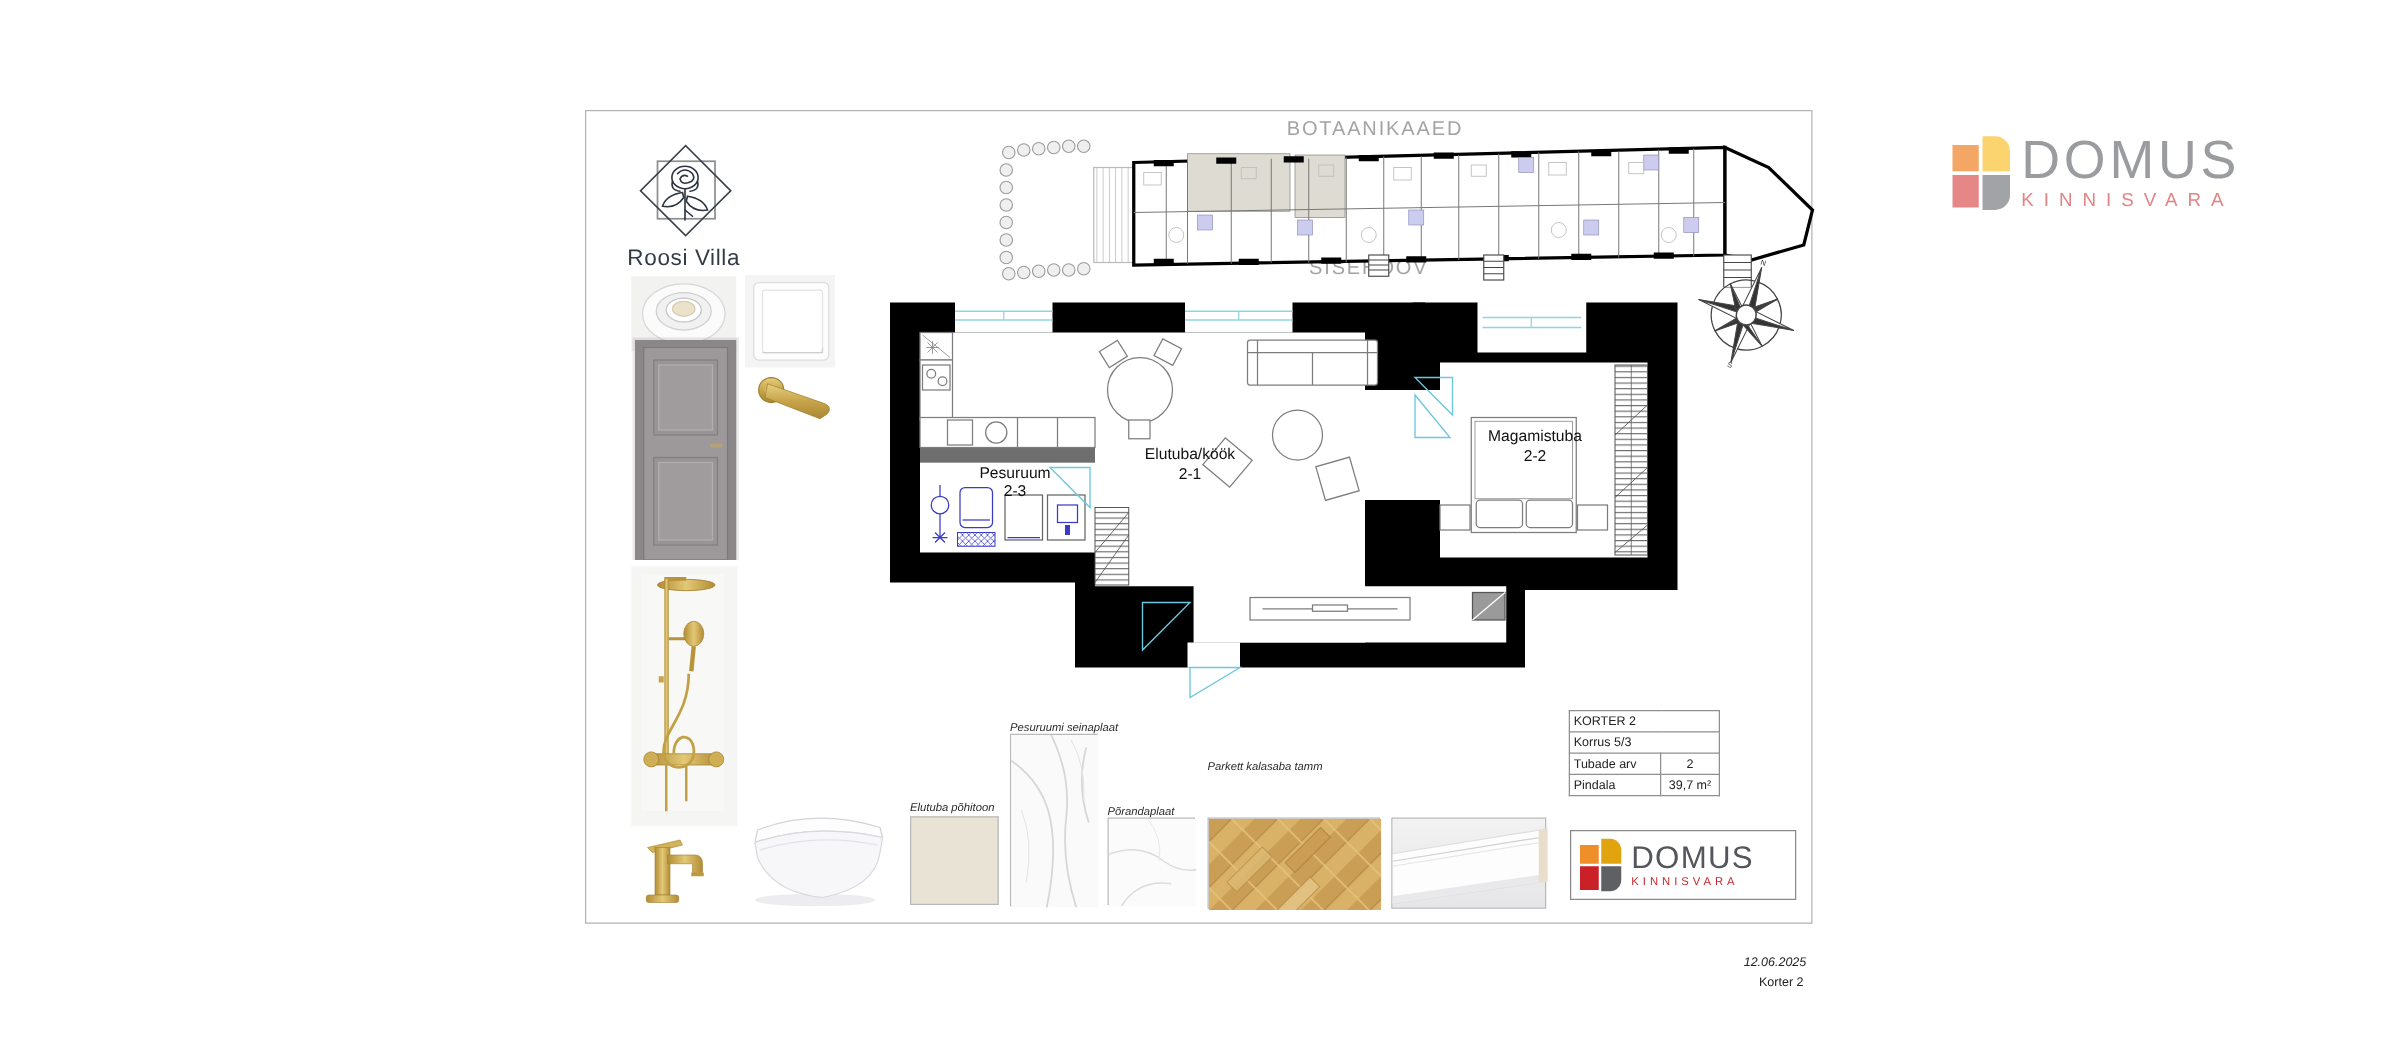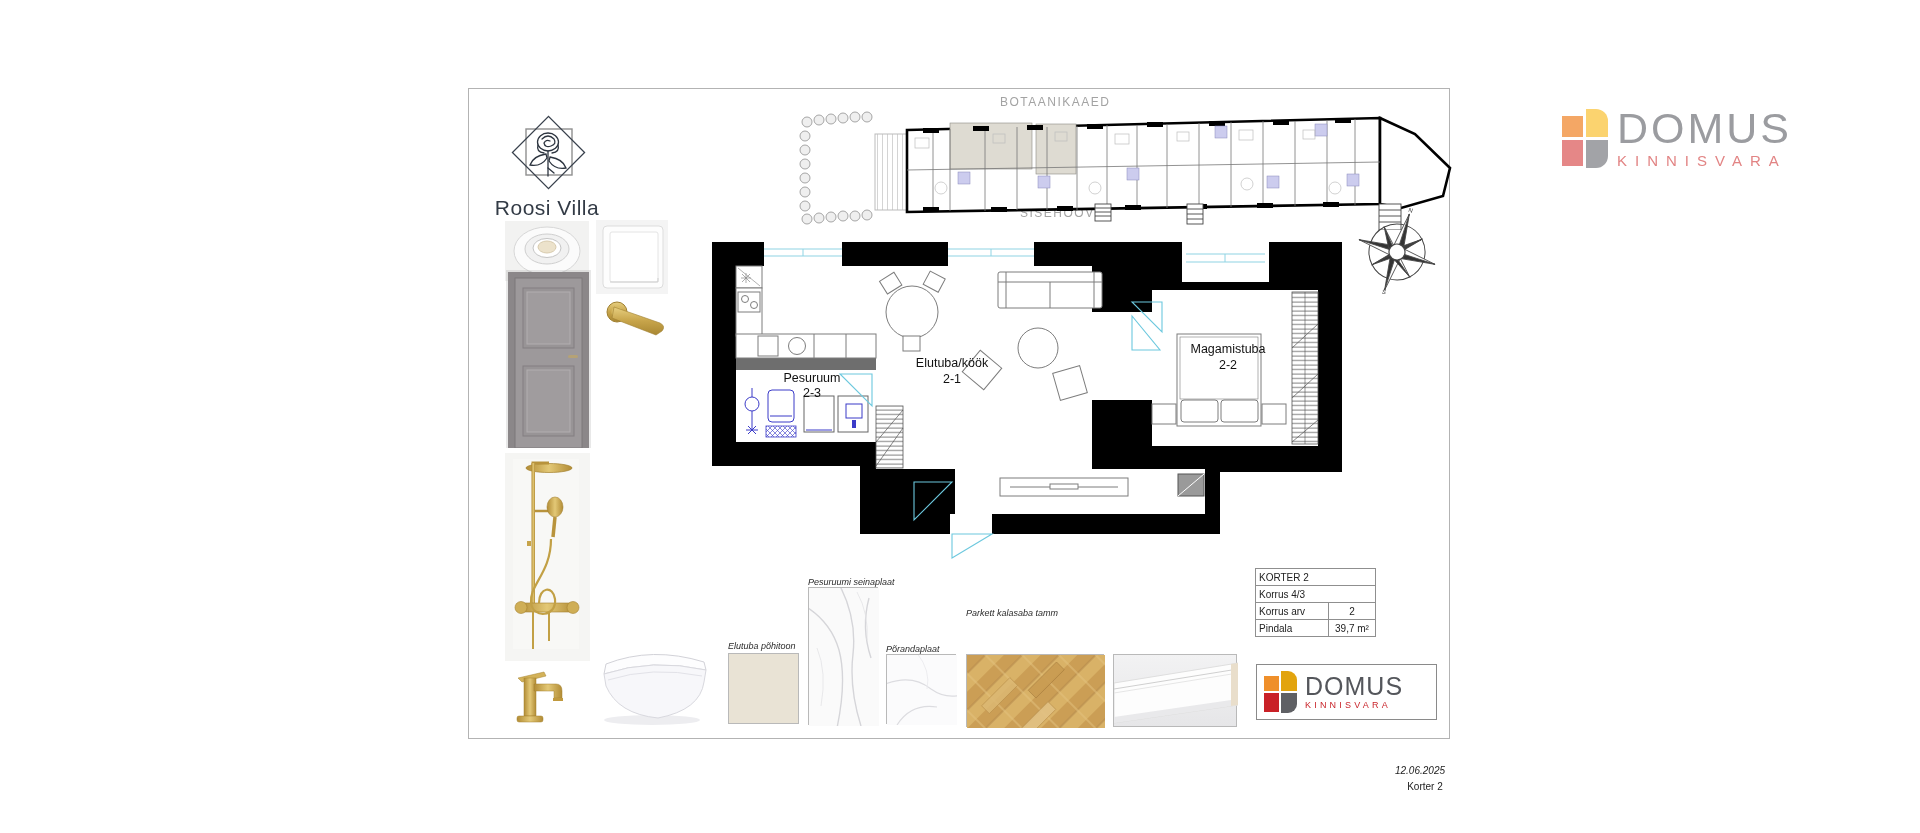--- a/index.html
+++ b/index.html
@@ -2,23 +2,23 @@
 <html><head>
 <meta charset="utf-8">
 <style>
   html,body{margin:0;padding:0;background:#ffffff;width:1920px;height:833px;overflow:hidden;
     font-family:"Liberation Sans",sans-serif;-webkit-font-smoothing:antialiased;}
   .abs{position:absolute;}
   #stage{position:relative;width:1920px;height:833px;}
   
   .sheet{left:468px;top:88px;width:980px;height:649px;border:1px solid #b3b3b3;background:#fff;}
   
-  .siteLabel{color:#a3a3a3;font-size:12px;letter-spacing:1.5px;text-align:left;}
-  
-  .roosiText{left:487px;top:196px;width:120px;text-align:center;font-size:21px;color:#333b46;letter-spacing:.5px;}
+  .siteLabel{color:#a3a3a3;font-size:16px;letter-spacing:1.5px;text-align:center;}
+  
+  .roosiText{left:487px;top:196px;width:120px;text-align:center;font-size:18px;color:#333b46;letter-spacing:.5px;}
   
   .thumb{background:#f2f2f1;}
   
   .matLabel{font-size:9px;color:#2b2b2b;white-space:nowrap;font-style:italic;}
   .swatch{border:1px solid #b9b9b9;box-sizing:border-box;}
   
   table.info{border-collapse:collapse;background:#fff;}
   table.info td{border:1px solid #8f8f8f;font-size:10px;color:#222;height:16px;padding:0 3px;white-space:nowrap;}
   table.info td.val{text-align:center;width:40px;}
   
@@ -487,24 +487,24 @@
       <polygon points="117,9 124,8 124,50 117,51" fill="#e9decb"></polygon>
     </svg>
   </div>
 
   <table class="info abs" style="left:1255px;top:568px;width:121px;">
     <tbody>
         <tr>
           <td colspan="2">KORTER 2</td>
         </tr>
     <tr>
-          <td colspan="2">Korrus 4/3</td>
+          <td colspan="2">Korrus 5/3</td>
         </tr>
     <tr>
-      <td>Korrus arv</td>
+      <td>Tubade arv</td>
       <td class="val">2</td>
     </tr>
     <tr>
       <td>Pindala</td>
       <td class="val">39,7 m²</td>
     </tr>
   </tbody>
     </table>
 
   <div class="abs domusBox">

